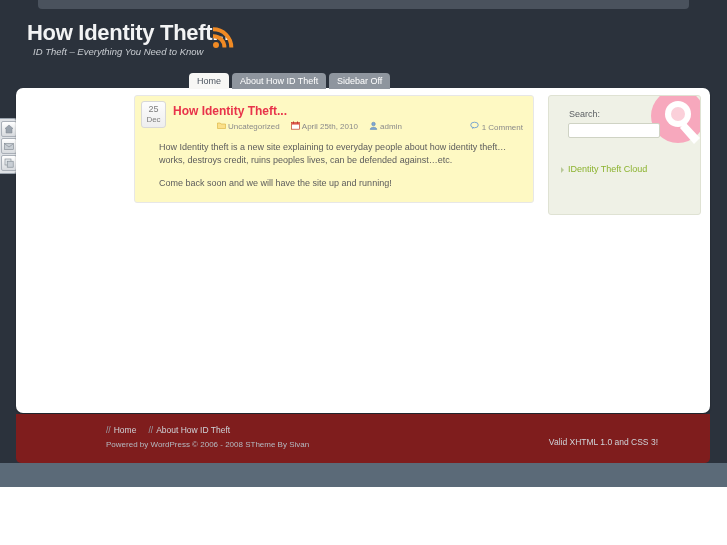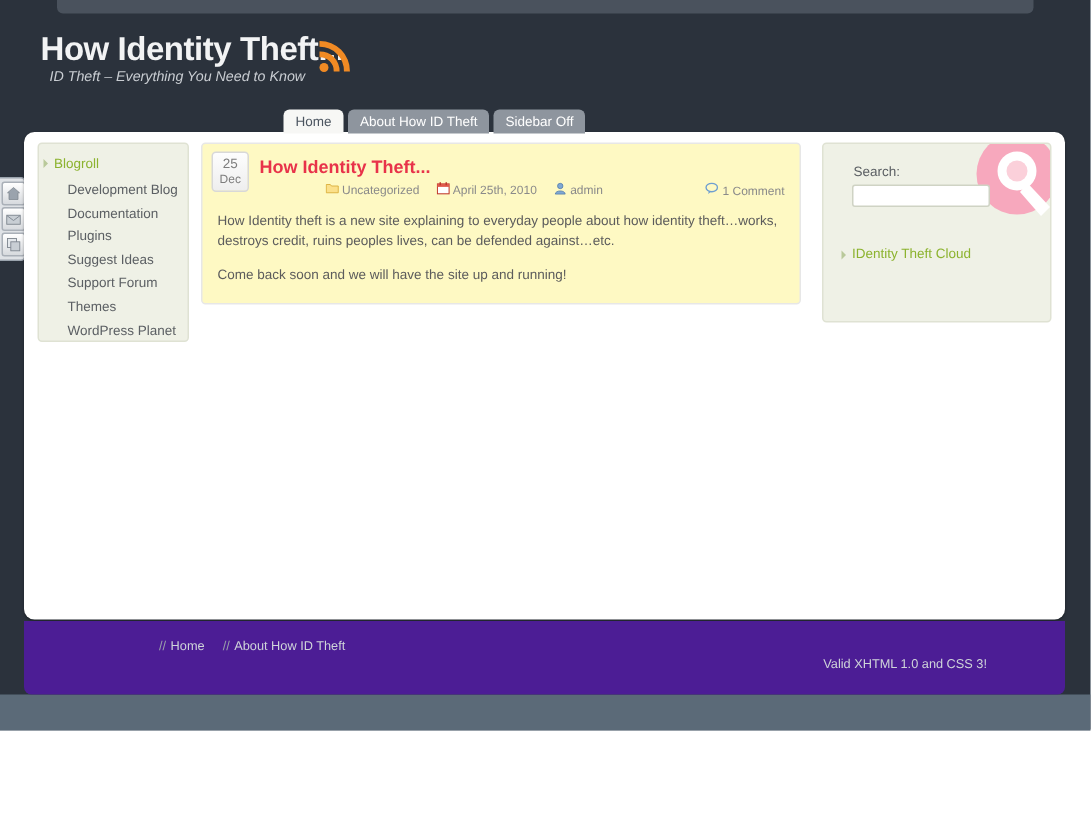--- a/index.html
+++ b/index.html
@@ -254,21 +254,21 @@
     margin-right: 2px;
   }
   #meta-comments {
     position: absolute;
     right: 2px;
     top: 0;
     white-space: nowrap;
   }
   #post-body {
     margin-top: 9px;
-    margin-left: 2px;
+    margin-left: 16px;
     font-size: 9px;
     color: #5c5c5c;
     line-height: 12.5px;
   }
   #post-body p { margin: 0 0 11px 0; }
   #post-body p:last-child { margin-bottom: 0; }
 
   
   #right-sidebar {
     position: absolute;
@@ -331,21 +331,21 @@
     border-bottom: 3px solid transparent;
   }
 
   
   #footer {
     position: absolute;
     left: 16px;
     top: 414px;
     width: 694px;
     height: 49px;
-    background: #4c1d95;
+    background: #7f1d1d;
     border-radius: 0 0 5px 5px;
   }
   #footer-nav {
     position: absolute;
     left: 90px;
     top: 11px;
     font-size: 8.5px;
     color: #cfd4d9;
     white-space: nowrap;
   }
@@ -410,35 +410,20 @@
   </div>
 
   <div id="nav">
     <div class="tab active" style="left:0px;">Home</div>
     <div class="tab" style="left:43px;">About How ID Theft</div>
     <div class="tab" style="left:140px;">Sidebar Off</div>
   </div>
 
   <div id="container">
 
-    <div id="left-sidebar">
-      <div class="widget-title">
-        <span class="caret"></span>
-        <span>Blogroll</span>
-      </div>
-      <ul id="blogroll-list">
-        <li>Development Blog</li>
-        <li>Documentation</li>
-        <li>Plugins</li>
-        <li>Suggest Ideas</li>
-        <li>Support Forum</li>
-        <li>Themes</li>
-        <li>WordPress Planet</li>
-      </ul>
-    </div>
 
     <div id="content">
       <div id="post">
         <div id="date-badge">
           <span class="d">25</span>
           <span class="m">Dec</span>
         </div>
         <div id="post-title">How Identity Theft...</div>
         <div id="post-meta">
           <span class="meta-item">
@@ -497,15 +482,16 @@
         <span class="caret"></span>
         <span>IDentity Theft Cloud</span>
       </div>
     </div>
   </div>
 
   <div id="footer">
     <div id="footer-nav">
       <span class="fsep">//</span><a href="#">Home</a><span class="fsep">//</span><a href="#">About How ID Theft</a>
     </div>
+    <div id="footer-credit">Powered by WordPress © 2006 - 2008 STheme By Sivan</div>
     <div id="footer-valid">Valid XHTML 1.0 and CSS 3!</div>
   </div>
 </div>
 
 </body></html>

